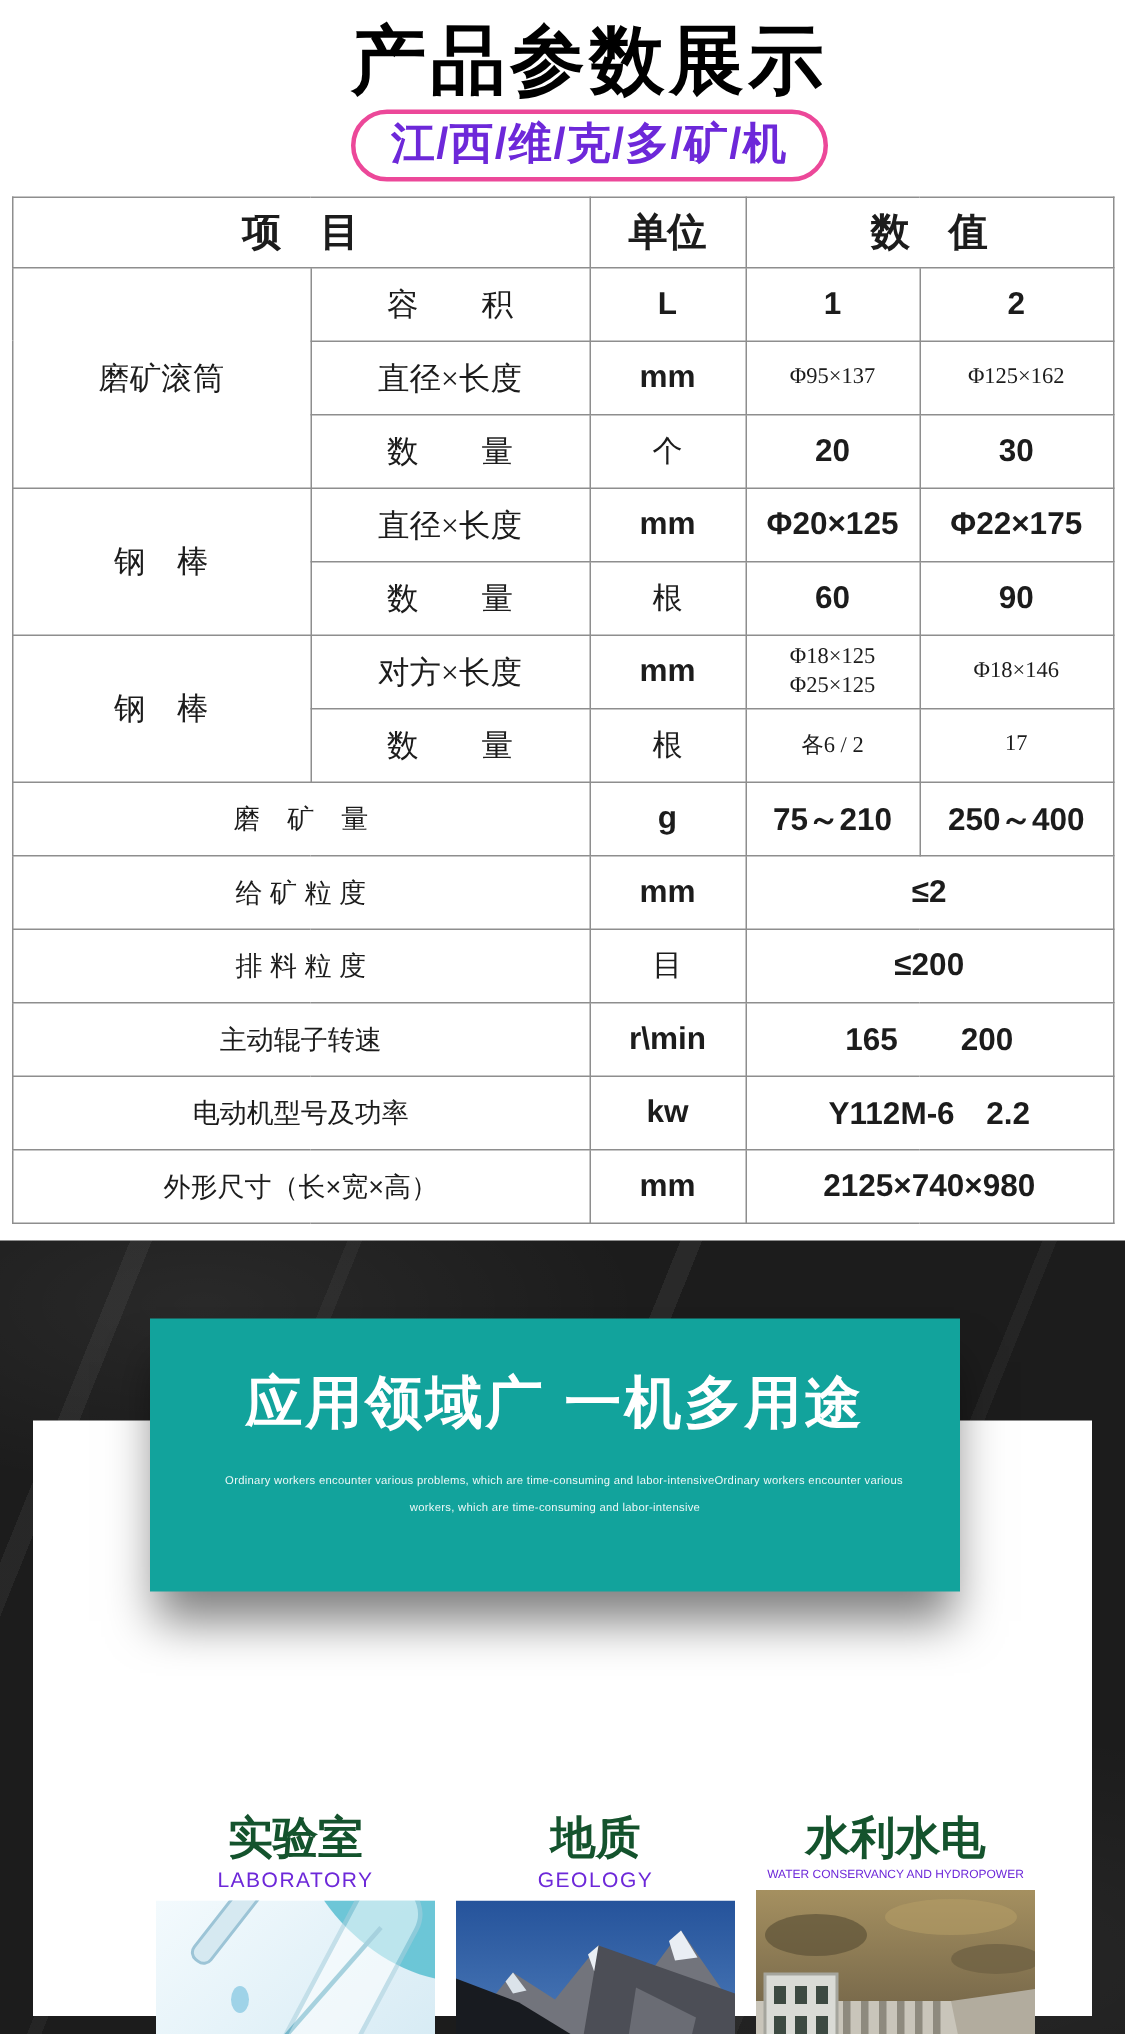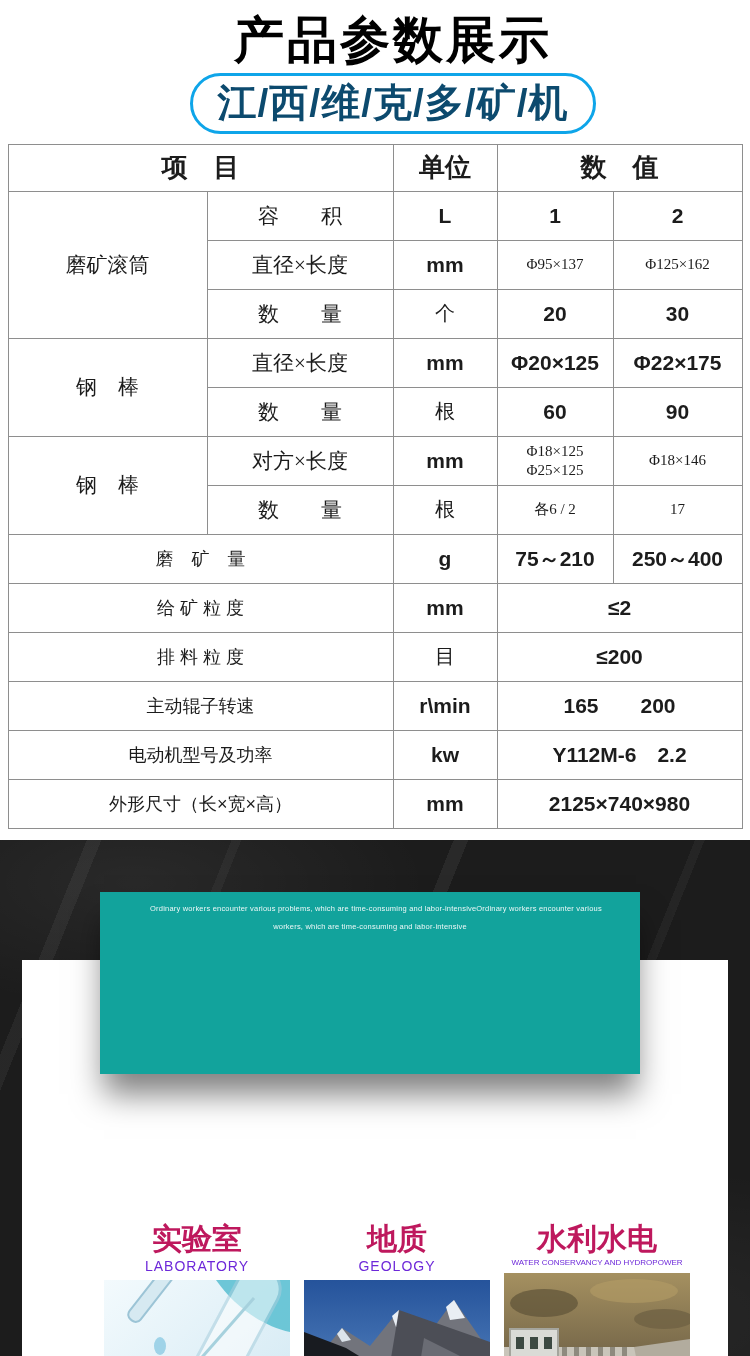--- a/index.html
+++ b/index.html
@@ -10,23 +10,23 @@
     position:relative; overflow:hidden;
   }
 
   
   .top { text-align:center; padding-top:12px;margin-left:36px; }
   .page-title {
     margin:0; font-size:50px; line-height:1.12; font-weight:900;
     letter-spacing:3px; color:#000;
   }
   .brand-badge {
-    display:inline-block; margin-top:5px; border:3px solid #0ea5e9;
-    border-radius:999px; padding:2px 24px; font-size:39px; font-weight:800;
-    letter-spacing:1px; color:#0c4a6e; line-height:1.3;
+    display:inline-block; margin-top:5px; border:3px solid #ec4899;
+    border-radius:999px; padding:2px 24px; font-size:29px; font-weight:800;
+    letter-spacing:1px; color:#6d28d9; line-height:1.3;
   }
 
   
   table.params {
     border-collapse:collapse; table-layout:fixed;
     width:734px; margin:10px auto 0;
   }
   .params th, .params td {
     border:1px solid #8e8e8e; text-align:center; vertical-align:middle;
     padding:0 2px; color:#1c1c1c; overflow:hidden;
@@ -61,29 +61,29 @@
   .banner {
     position:absolute; left:100px; top:52px; width:540px; height:182px;
     background:#12a39c; color:#fff; text-align:center;
     box-shadow:0 24px 30px -4px rgba(0,0,0,0.5);
   }
   .banner-title {
     margin-top:36px; font-size:38px; font-weight:800; letter-spacing:2px;
     line-height:1.15;
   }
   .banner-sub { margin:0; font-size:7.5px; letter-spacing:0.2px; opacity:0.92; }
-  .banner-sub.first { margin-top:12px;padding-left:12px; }
+  .banner-sub.first { margin-top:24px;padding-left:12px; }
   .banner-sub.second { margin-top:9px; }
 
   .cats {
     position:absolute; left:0; top:262px; width:750px;
     display:flex; justify-content:center; gap:14px;
   }
   .cat { width:186px; text-align:center; }
-  .cat-name { font-size:30px; font-weight:700; color:#be185d; line-height:1.15; }
+  .cat-name { font-size:30px; font-weight:700; color:#14532d; line-height:1.15; }
   .cat-en   { margin-top:2px; font-size:14px; letter-spacing:1px; color:#6d28d9; }
   .cat-en.small { font-size:8px; letter-spacing:0; }
   .cat-photo { margin-top:6px; width:186px; height:167px; display:block; }
   .cat-photo svg { display:block; width:186px; height:167px; }
 </style>
 </head>
 <body>
 
 <div class="page">
 
@@ -309,18 +309,19 @@
                   <circle cx="142" cy="154" r="3"></circle>
               </g>
             </svg>
           </span>
         </div>
 
       </div>
     </div>
 
     <div class="banner">
+      <div class="banner-title">应用领域广 一机多用途</div>
       <p class="banner-sub first">Ordinary workers encounter various problems, which are time-consuming and labor-intensiveOrdinary workers encounter various</p>
       <p class="banner-sub second">workers, which are time-consuming and labor-intensive</p>
     </div>
   </section>
 
 </div>
 
 </body></html>

